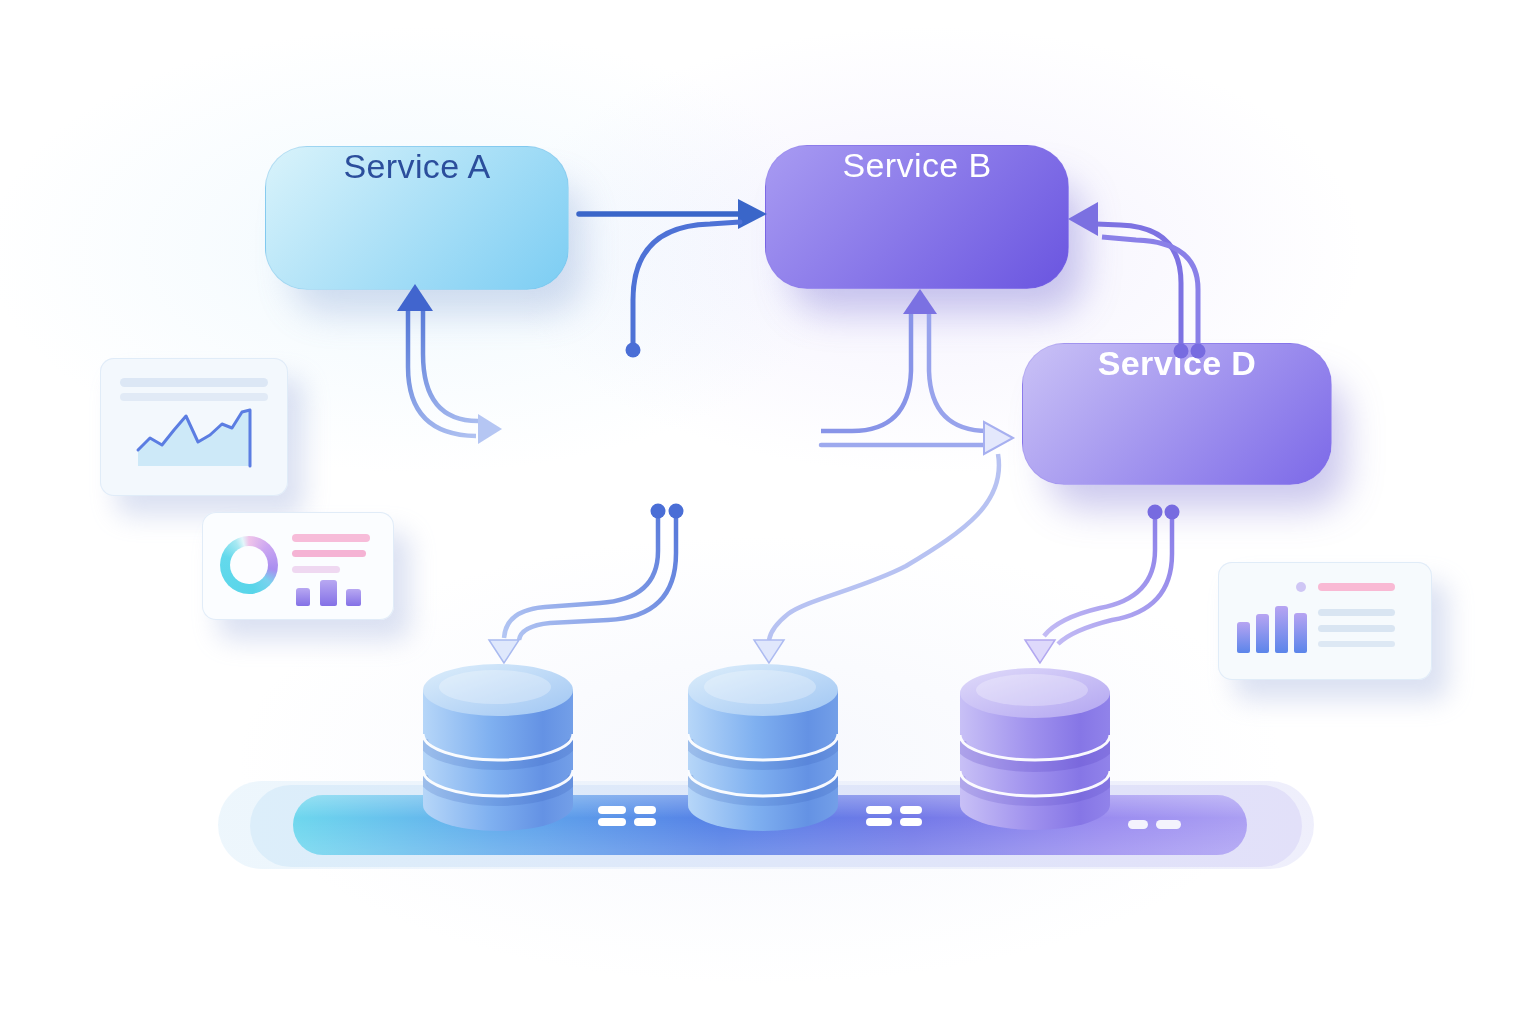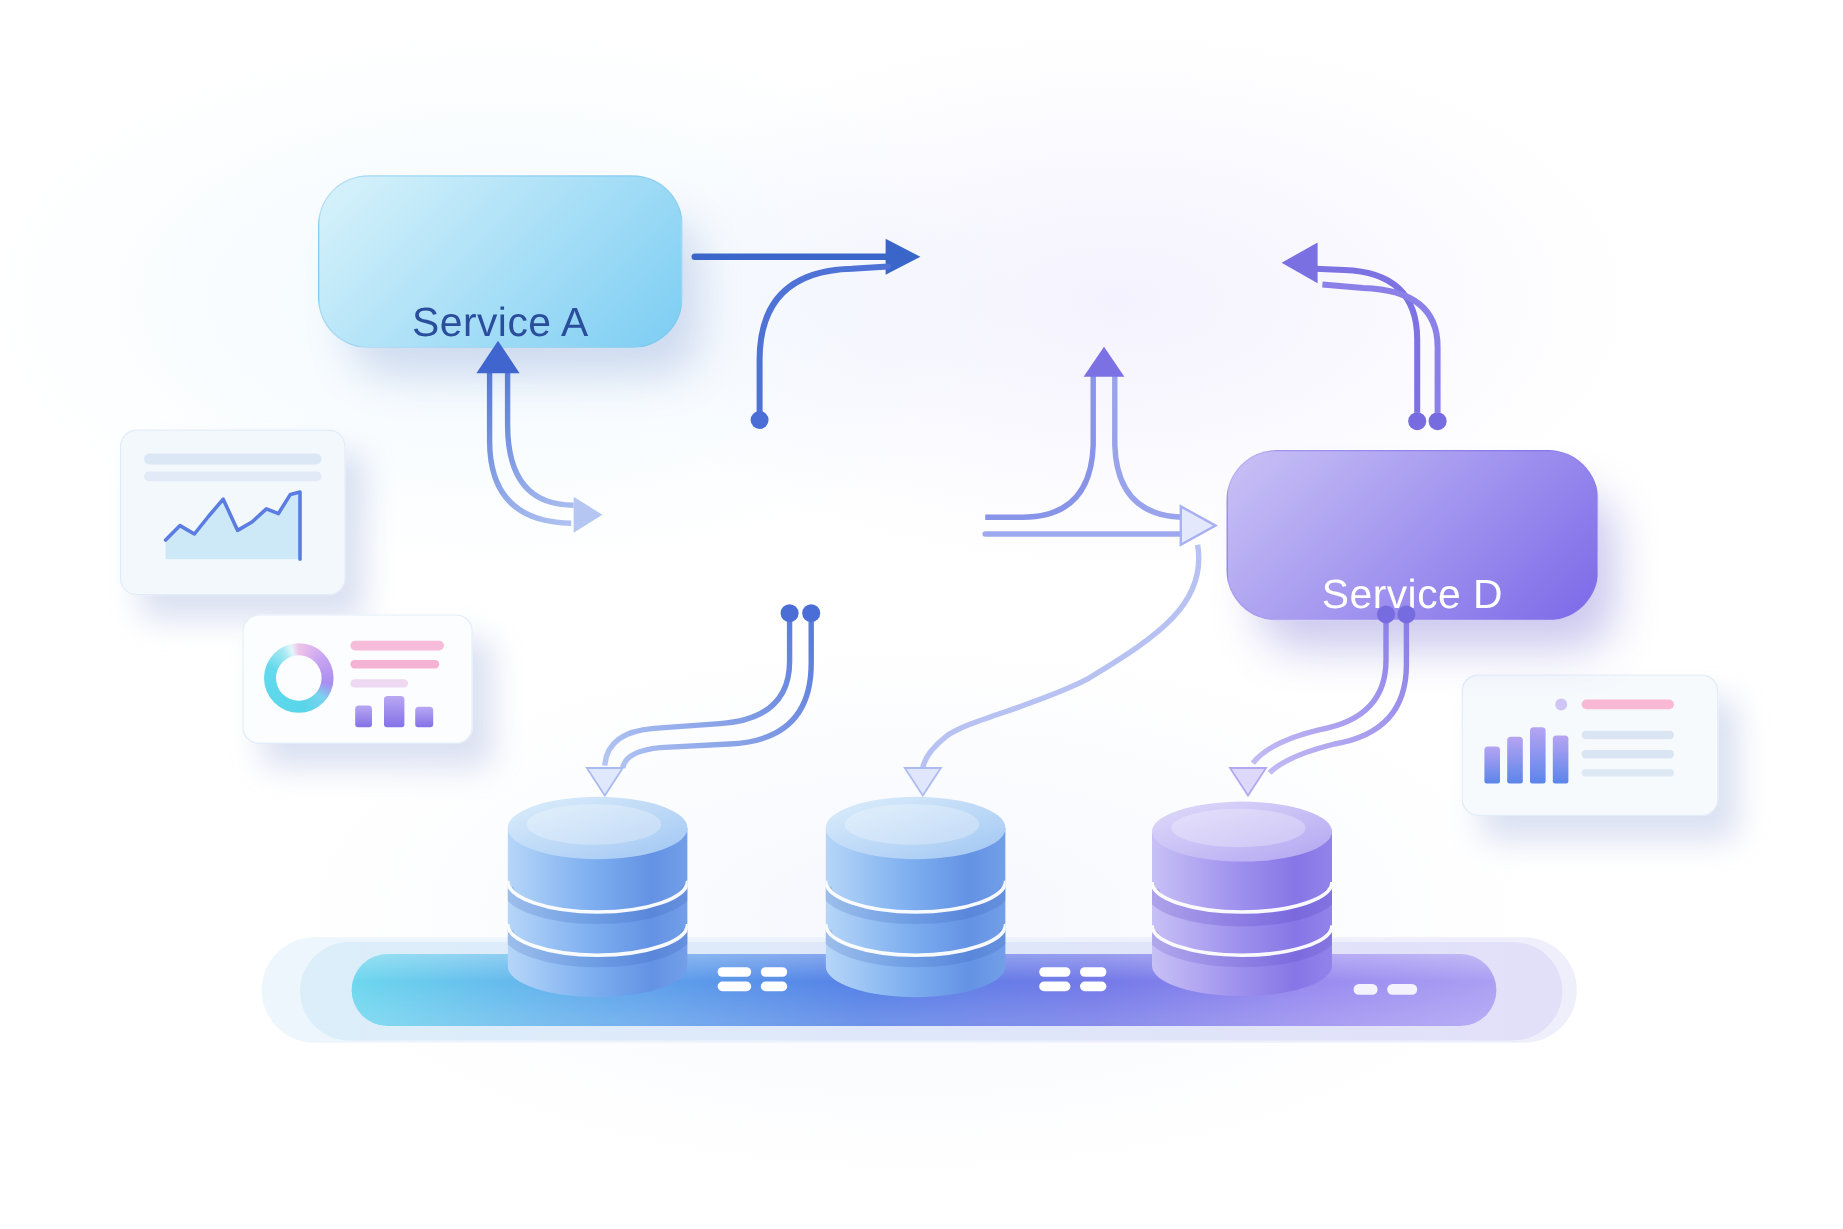--- a/index.html
+++ b/index.html
@@ -7,21 +7,21 @@
     position:relative;width:1536px;height:1024px;overflow:hidden;
     font-family:"Liberation Sans", sans-serif;
     background:
       radial-gradient(620px 320px at 420px 250px, rgba(190,228,250,0.22), transparent 70%),
       radial-gradient(620px 320px at 930px 250px, rgba(206,196,250,0.22), transparent 70%),
       radial-gradient(700px 300px at 760px 760px, rgba(205,215,245,0.18), transparent 75%),
       #ffffff;
   }
   
   .node{
-    position:absolute;display:flex;align-items:flex-end;justify-content:center;
+    position:absolute;display:flex;align-items:flex-start;justify-content:center;
     border-radius:42px;font-size:34px;font-weight:500;letter-spacing:.4px;
   }
   .node.light{box-shadow:20px 30px 34px -6px rgba(120,150,205,.30);border:1px solid rgba(120,185,230,.35);}
   .node.purple{box-shadow:20px 30px 36px -6px rgba(110,100,205,.35);border:1px solid rgba(140,125,235,.25);}
   
   .plat{position:absolute;border-radius:44px;}
   .plat-echo1{left:218px;top:781px;width:1096px;height:88px;background:linear-gradient(90deg,#eaf5fc,#ececfb);opacity:.85;}
   .plat-echo2{left:250px;top:785px;width:1052px;height:82px;border-radius:41px;background:linear-gradient(90deg,#dceefa,#e2e0f9);}
   .plat-main{left:293px;top:795px;width:954px;height:60px;border-radius:30px;
     background:linear-gradient(90deg,#6ed7ee 0%,#60a8ec 22%,#5580e6 45%,#7379e8 65%,#9a8cf0 85%,#ab9ff3 100%);}
@@ -157,21 +157,24 @@
     <path d="M0,70 A75,25 0 0 0 150,70" stroke="#ffffff" stroke-width="3" fill="none" opacity=".95"></path>
     <path d="M0,111 A75,25 0 0 0 150,111" stroke="rgba(80,60,190,0.18)" stroke-width="10" fill="none"></path>
     <path d="M0,106 A75,25 0 0 0 150,106" stroke="#ffffff" stroke-width="3" fill="none" opacity=".95"></path>
     <ellipse cx="75" cy="28" rx="75" ry="25" fill="url(#dbT3)"></ellipse>
     <ellipse cx="72" cy="25" rx="56" ry="16" fill="rgba(255,255,255,0.28)"></ellipse>
   </svg>
 
   <div class="node light layer-node" style="left: 265px; top: 146px; width: 302px; height: 142px; background: linear-gradient(135deg, rgb(217, 243, 251) 0%, rgb(124, 205, 243) 100%); color: rgb(43, 78, 156);">
     <span>Service A</span>
   </div>
-  <div class="node purple layer-node" style="left: 1022px; top: 375px; width: 308px; height: 140px; background: linear-gradient(135deg, rgb(202, 194, 246) 0%, rgb(124, 105, 232) 100%); color: rgb(255, 255, 255);">
+  <div class="node purple layer-node" style="left: 765px; top: 145px; width: 302px; height: 142px; background: linear-gradient(135deg, rgb(168, 155, 242) 0%, rgb(106, 85, 224) 100%); color: rgb(255, 255, 255);">
+    <span>Service B</span>
+  </div>
+  <div class="node purple layer-node" style="left: 1022px; top: 343px; width: 308px; height: 140px; background: linear-gradient(135deg, rgb(202, 194, 246) 0%, rgb(124, 105, 232) 100%); color: rgb(255, 255, 255); font-weight: bold;">
     <span>Service D</span>
   </div>
 
   <svg id="connectors" width="1536" height="1024" viewBox="0 0 1536 1024">
     <defs>
       <linearGradient id="gradAC" gradientUnits="userSpaceOnUse" x1="412" y1="300" x2="490" y2="437">
         <stop offset="0" stop-color="#4f73d5"></stop>
           <stop offset="1" stop-color="#b5c6f3"></stop>
       </linearGradient>
       <linearGradient id="gradC1" gradientUnits="userSpaceOnUse" x1="660" y1="515" x2="505" y2="650">

